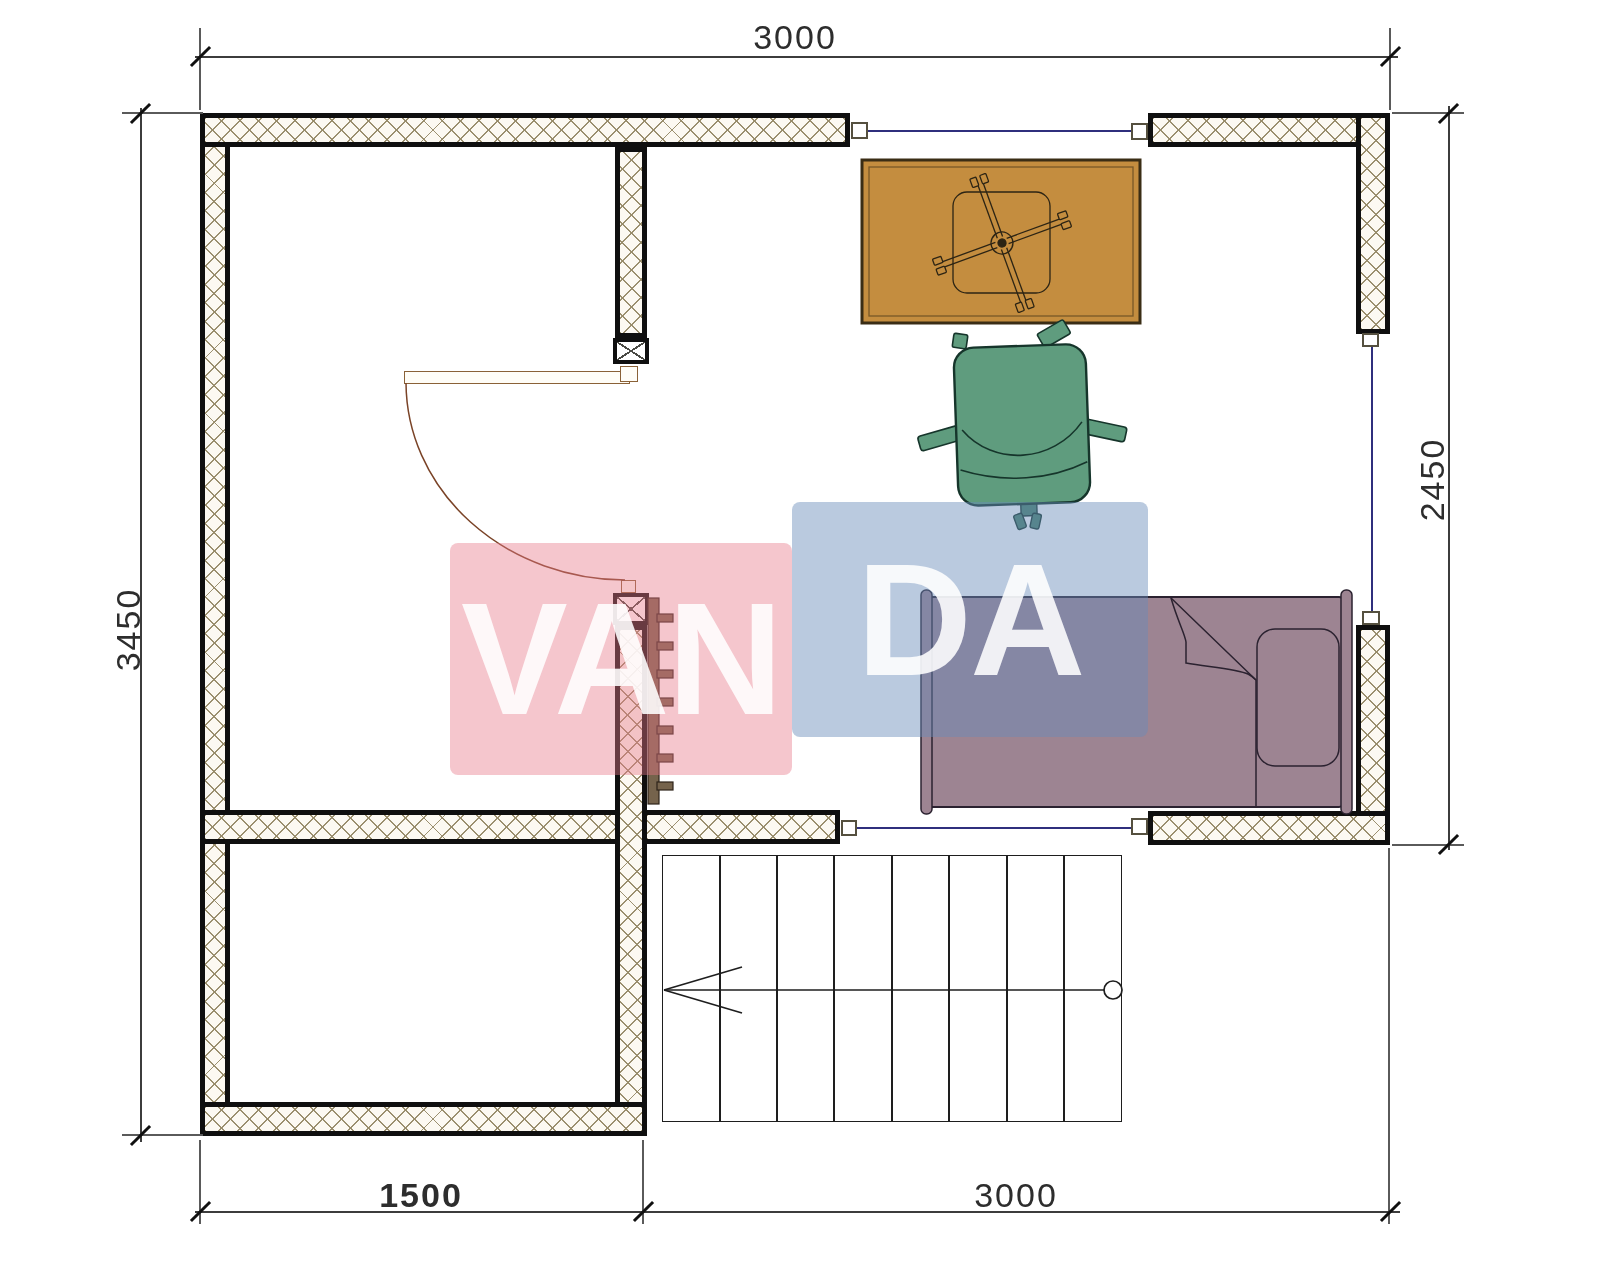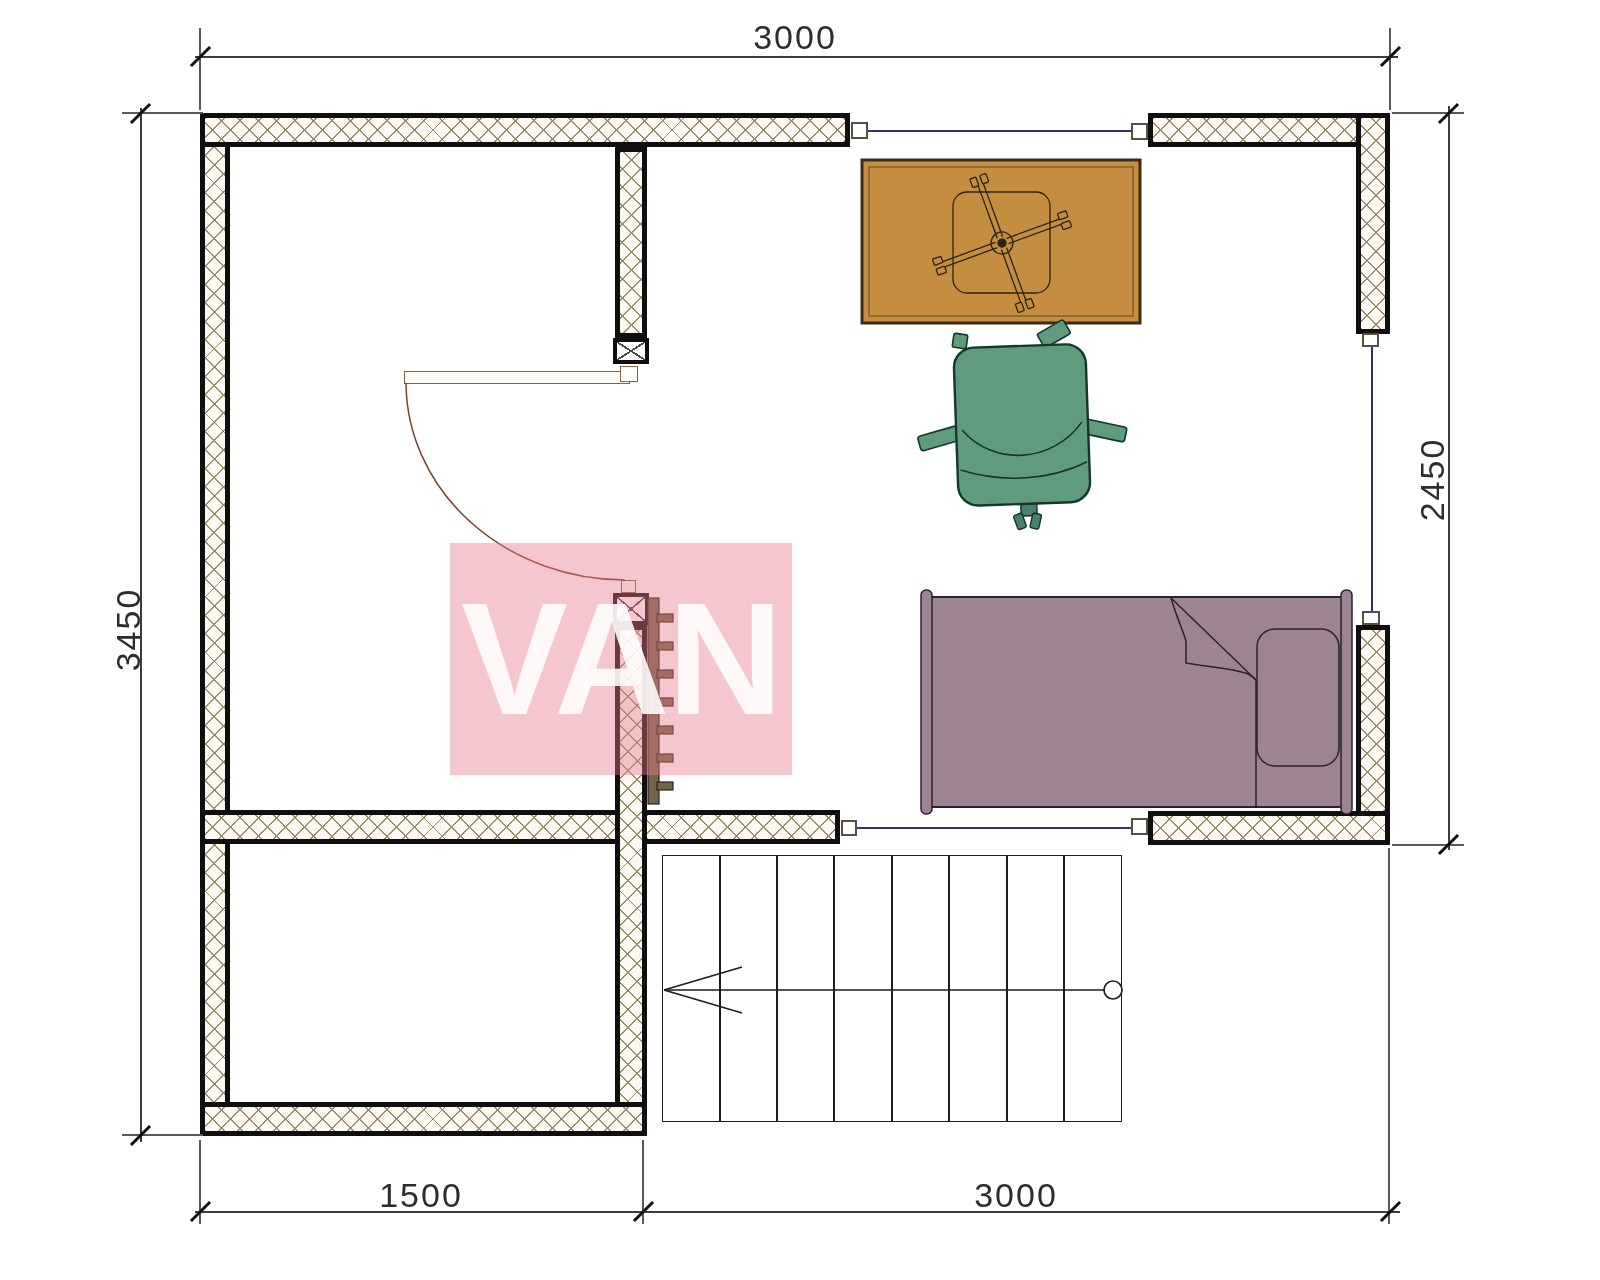--- a/index.html
+++ b/index.html
@@ -31,21 +31,21 @@
   .tread{position:absolute;top:0;bottom:0;width:1.6px;background:#1e1e1e;}
 
   
   .dl{position:absolute;background:#3c3c3c;}
   .ext{position:absolute;background:#5a5a5a;}
   .tick{position:absolute;width:27px;height:3px;background:#101010;transform:rotate(-45deg);}
   .dim-label{position:absolute;font-size:34px;letter-spacing:2px;color:#2d2d2d;text-align:center;}
   .dim-label.vert{transform:rotate(-90deg);}
 
   
-  .wm{position:absolute;display:flex;align-items:center;justify-content:center;}
+  .wm{position:absolute;display:flex;align-items:center;justify-content:center;border-radius:8px;}
   .wm span{font-weight:bold;font-size:160px;line-height:1;color:rgba(255,255,255,.88);
            letter-spacing:-2px;font-family:"Liberation Sans",sans-serif;}
   .wm.pink{background:rgba(231,118,136,.42);}
   .wm.blue{background:rgba(104,140,186,.46);}
 
   svg{position:absolute;left:0;top:0;}
 </style>
 </head>
 <body>
 
@@ -167,20 +167,23 @@
       <line x1="664" y1="990" x2="1113" y2="990"></line>
       <circle cx="1113" cy="990" r="9" fill="#fff"></circle>
       <line x1="664" y1="990" x2="742" y2="967"></line>
       <line x1="664" y1="990" x2="742" y2="1013"></line>
     </g>
   </svg>
 
   <div class="wm pink" style="left:450px;top:543px;width:342px;height:232px;">
     <span>VAN</span>
   </div>
+  <div class="wm blue" style="left:792px;top:502px;width:356px;height:235px;">
+    <span>DA</span>
+  </div>
 
   <div class="ext" style="left:199px;top:28px;width:1.5px;height:82px;"></div>
   <div class="ext" style="left:1389px;top:28px;width:1.5px;height:82px;"></div>
   <div class="dl" style="left:195px;top:56px;width:1203px;height:1.6px;"></div>
   <div class="tick" style="left:187px;top:55px;"></div>
   <div class="tick" style="left:1377px;top:55px;"></div>
   <div class="dim-label" style="left:720px;top:18px;width:150px;">3000</div>
 
   <div class="ext" style="left:122px;top:112px;width:81px;height:1.5px;"></div>
   <div class="ext" style="left:122px;top:1134px;width:81px;height:1.5px;"></div>
@@ -196,16 +199,16 @@
   <div class="tick" style="left:1435px;top:843px;"></div>
   <div class="dim-label vert" style="left:1362px;top:460px;width:140px;">2450</div>
 
   <div class="ext" style="left:199px;top:1140px;width:1.5px;height:84px;"></div>
   <div class="ext" style="left:642px;top:1140px;width:1.5px;height:84px;"></div>
   <div class="ext" style="left:1388px;top:848px;width:1.5px;height:376px;"></div>
   <div class="dl" style="left:195px;top:1211px;width:1205px;height:1.6px;"></div>
   <div class="tick" style="left:187px;top:1210px;"></div>
   <div class="tick" style="left:630px;top:1210px;"></div>
   <div class="tick" style="left:1377px;top:1210px;"></div>
-  <div class="dim-label" style="left:346px;top:1176px;width:150px;">1500</div>
+  <div class="dim-label" style="left:346px;top:1176px;width:150px;font-weight:bold;">1500</div>
   <div class="dim-label" style="left:941px;top:1176px;width:150px;">3000</div>
 
 </div>
 
 </body></html>

